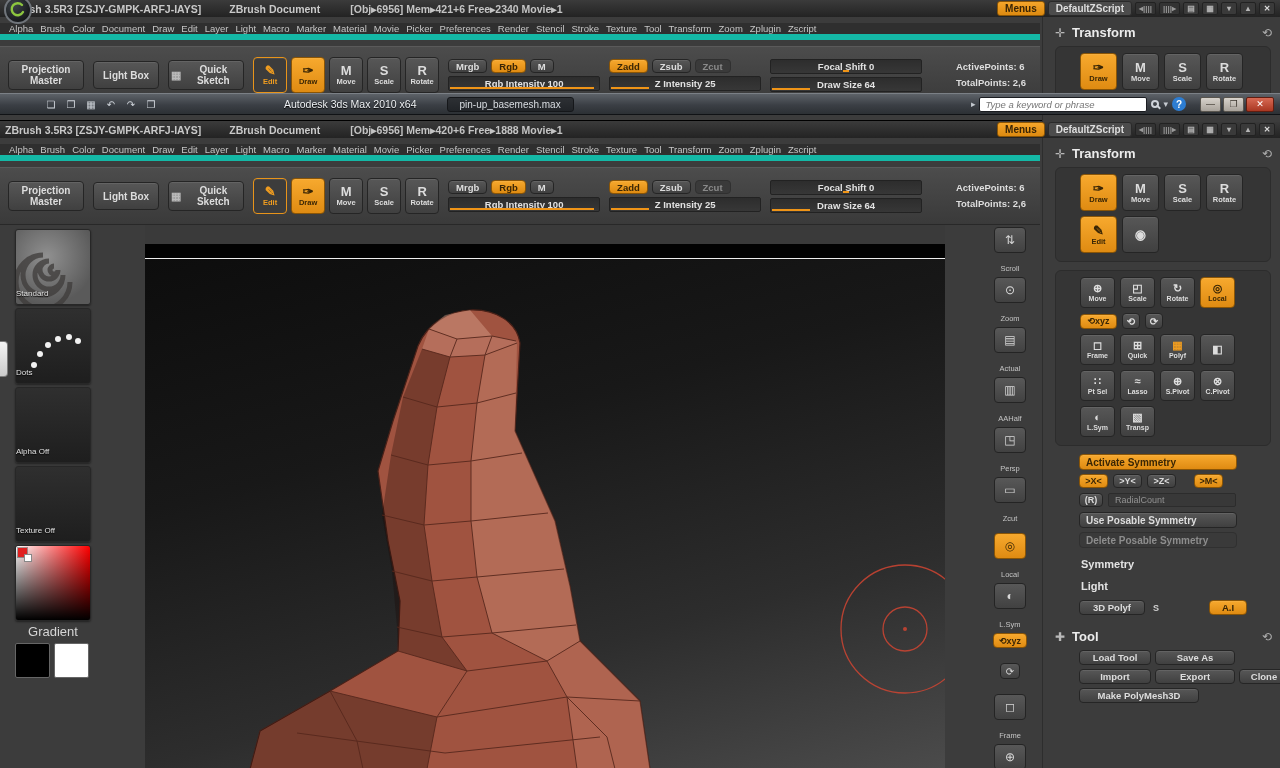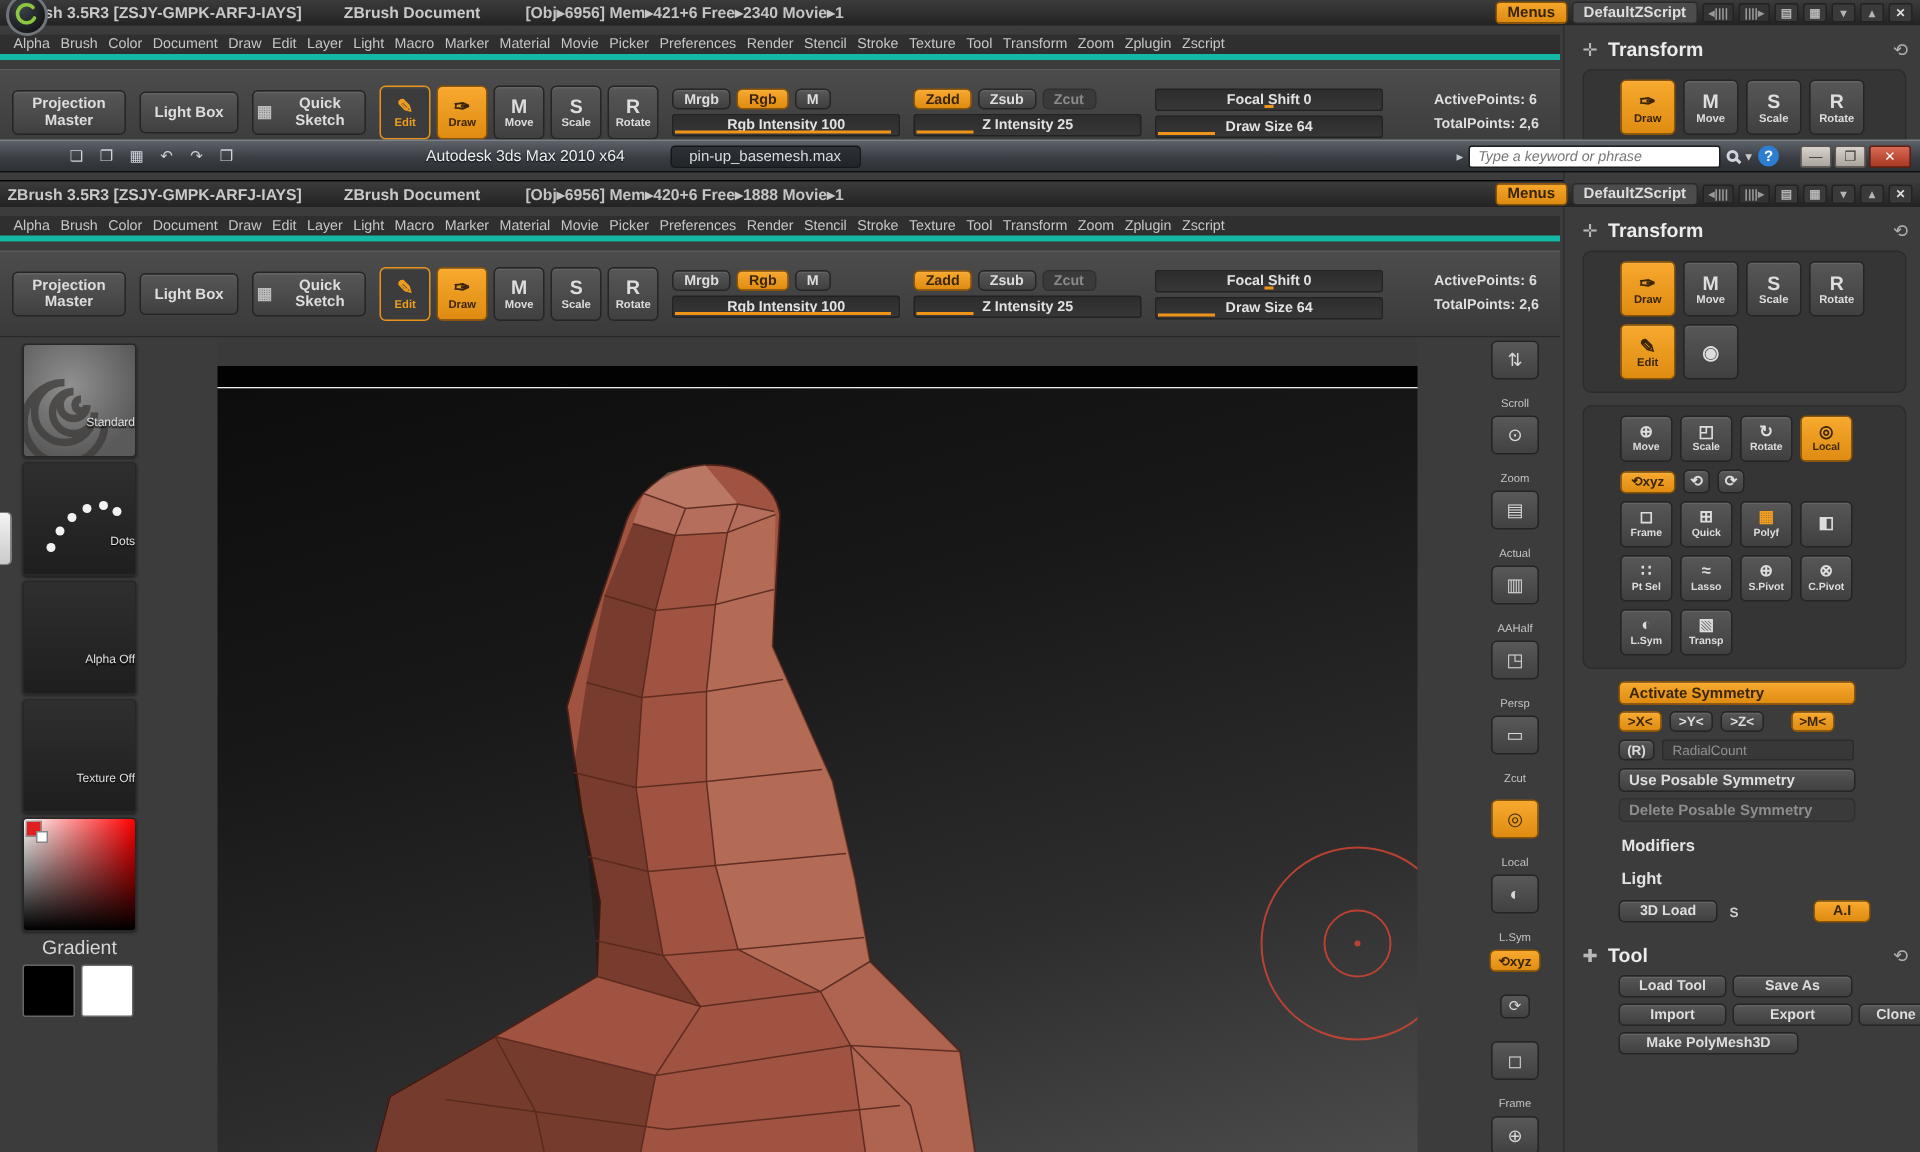--- a/index.html
+++ b/index.html
@@ -11,21 +11,21 @@
 .titlebar{height:17px;background:linear-gradient(#3b3b3b,#232323);display:flex;align-items:center;padding:0 5px;font-size:10.5px;font-weight:bold;color:#c9c9c9;white-space:nowrap;position:relative;z-index:2;}
 .t-doc{margin-left:28px;}
 .t-stats{margin-left:30px;font-weight:bold;color:#c4c4c4;}
 .tb-right{margin-left:auto;display:flex;gap:3px;align-items:center;}
 .btn-menus{background:linear-gradient(#f5a62b,#dd8a10);color:#382405;padding:1px 7px;border-radius:3px;font-size:10px;border:1px solid #8a5506;}
 .btn-zscript{background:#4c4c4c;color:#ddd;padding:1px 7px;border-radius:3px;font-size:10px;border:1px solid #2a2a2a;}
 .tb-div{height:13px;padding:0 3px;background:#333;border:1px solid #222;border-radius:2px;color:#999;font-size:8px;display:flex;align-items:center;}
 .tb-ico{width:16px;height:13px;background:#3a3a3a;border:1px solid #222;border-radius:2px;color:#b5b5b5;font-size:8px;display:flex;align-items:center;justify-content:center;}
 .tb-ico.close{color:#ddd;}
 
-.menubar{height:17px;width:1040px;background:#2f2f2f;border-bottom:4px solid #14b8a6;display:flex;align-items:center;gap:7px;padding:0 9px;font-size:9.5px;color:#c6c6c6;margin-top:6px;}
+.menubar{height:17px;width:1040px;background:#2f2f2f;border-bottom:6px solid #14b8a6;display:flex;align-items:center;gap:7px;padding:0 9px;font-size:9.5px;color:#c6c6c6;margin-top:6px;}
 .menubar span{cursor:default;}
 
 .toolbar{margin-top:6px;height:58px;width:1040px;background:linear-gradient(#4c4c4c,#3a3a3a);border-top:1px solid #5a5a5a;border-bottom:1px solid #282828;display:flex;align-items:center;padding:0 8px;gap:9px;}
 .btn{background:linear-gradient(#575757,#404040);border:1px solid #252525;border-radius:4px;color:#ddd;font-size:10px;font-weight:bold;display:flex;align-items:center;justify-content:center;text-align:center;box-shadow:inset 0 1px 0 rgba(255,255,255,.08);cursor:default;}
 .btn.two{width:76px;height:30px;line-height:1.15;padding:2px;}
 .btn.one{height:28px;padding:0 9px;}
 .qs-ic{margin-right:4px;color:#bbb;font-size:11px;}
 .ibtn{width:34px;height:36px;flex-direction:column;gap:1px;}
 .ibtn .icn{font-size:13px;line-height:1;}
 .ibtn .lbl{font-size:7.5px;line-height:1;}
@@ -50,21 +50,21 @@
 .mag{width:8px;height:8px;border:2px solid #cfd4da;border-radius:50%;position:relative;display:inline-block;}
 .mag::after{content:'';position:absolute;width:5px;height:2px;background:#cfd4da;transform:rotate(45deg);right:-4px;bottom:-2px;}
 .mx-help{width:14px;height:14px;border-radius:50%;background:#2d7dd2;color:#fff;font-size:10px;font-weight:bold;display:flex;align-items:center;justify-content:center;}
 .mx-win{display:flex;gap:2px;margin-left:10px;}
 .wbtn{width:21px;height:15px;background:linear-gradient(#d8d3cc,#a9a39b);border:1px solid #59554e;border-radius:2px;color:#3a342c;font-size:9px;display:flex;align-items:center;justify-content:center;}
 .wbtn.close{width:28px;background:linear-gradient(#d86a54,#a93722);color:#fff;border-color:#611d10;}
 
 .main{position:absolute;top:104px;left:0;width:1042px;bottom:0;background:#3c3c3c;}
 .tray{position:absolute;left:15px;top:4px;width:86px;}
 .thumb{width:76px;height:76px;border:1px solid #272727;border-radius:3px;position:relative;margin-bottom:3px;box-shadow:0 1px 2px rgba(0,0,0,.45);overflow:hidden;}
-.thumb .cap{position:absolute;left:0;right:0;bottom:18px;font-size:8px;color:#e0e0e0;text-align:right;text-shadow:0 1px 1px #000;}
+.thumb .cap{position:absolute;left:0;right:0;bottom:6px;font-size:8px;color:#e0e0e0;text-align:left;text-shadow:0 1px 1px #000;}
 .th-standard{background:radial-gradient(circle at 42% 36%,#909090,#5a5a5a 75%);}
 .th-dark{background:linear-gradient(#2f2f2f,#1e1e1e);}
 .th-matcap{background:#191919;}
 .sphere{position:absolute;left:7px;top:5px;width:62px;height:62px;border-radius:50%;background:radial-gradient(circle at 38% 32%,#ef9173,#c2563c 45%,#7e2c1b 80%,#531b0f);}
 .th-picker{background:linear-gradient(to bottom,rgba(0,0,0,0) 0%,#000 100%),linear-gradient(to right,#fff,#f00);}
 .pick-cur{position:absolute;left:2px;top:2px;width:9px;height:9px;background:#e02020;border:1px solid #fff0;outline:1px solid #00000055;}
 .pick-cur2{position:absolute;left:8px;top:8px;width:8px;height:8px;background:#fff;border:1px solid #888;}
 .grad-lbl{font-size:13px;color:#d5d5d5;text-align:center;width:76px;margin:2px 0 4px;}
 .swatches{display:flex;gap:4px;}
 .swb{width:35px;height:35px;border:1px solid #666;border-radius:2px;}
@@ -711,24 +711,24 @@
           <div class="btn symb">&gt;Z&lt;</div>
 
           <div class="btn symb on gapl">&gt;M&lt;</div>
         </div>
       <div class="prow">
         <div class="btn rbtn">(R)</div>
         <div class="radial">RadialCount</div>
       </div>
       <div class="btn wide-btn">Use Posable Symmetry</div>
       <div class="btn wide-btn dis">Delete Posable Symmetry</div>
-      <div class="plabel">Modifiers</div>
+      <div class="plabel">Symmetry</div>
       <div class="plabel">Light</div>
       <div class="copyrow">
-        <div class="btn copybtn">3D Load</div>
+        <div class="btn copybtn">3D Polyf</div>
         <span class="s-lab">S</span>
         <div class="btn aibtn on">A.I</div>
       </div>
     </div>
     <div class="p-head" style="margin-top:14px;">
       <span class="p-hico">✚</span>
       <span>Tool</span>
       <span class="p-ref">⟲</span>
     </div>
     <div class="tool-grid" style="margin-left:24px;">

